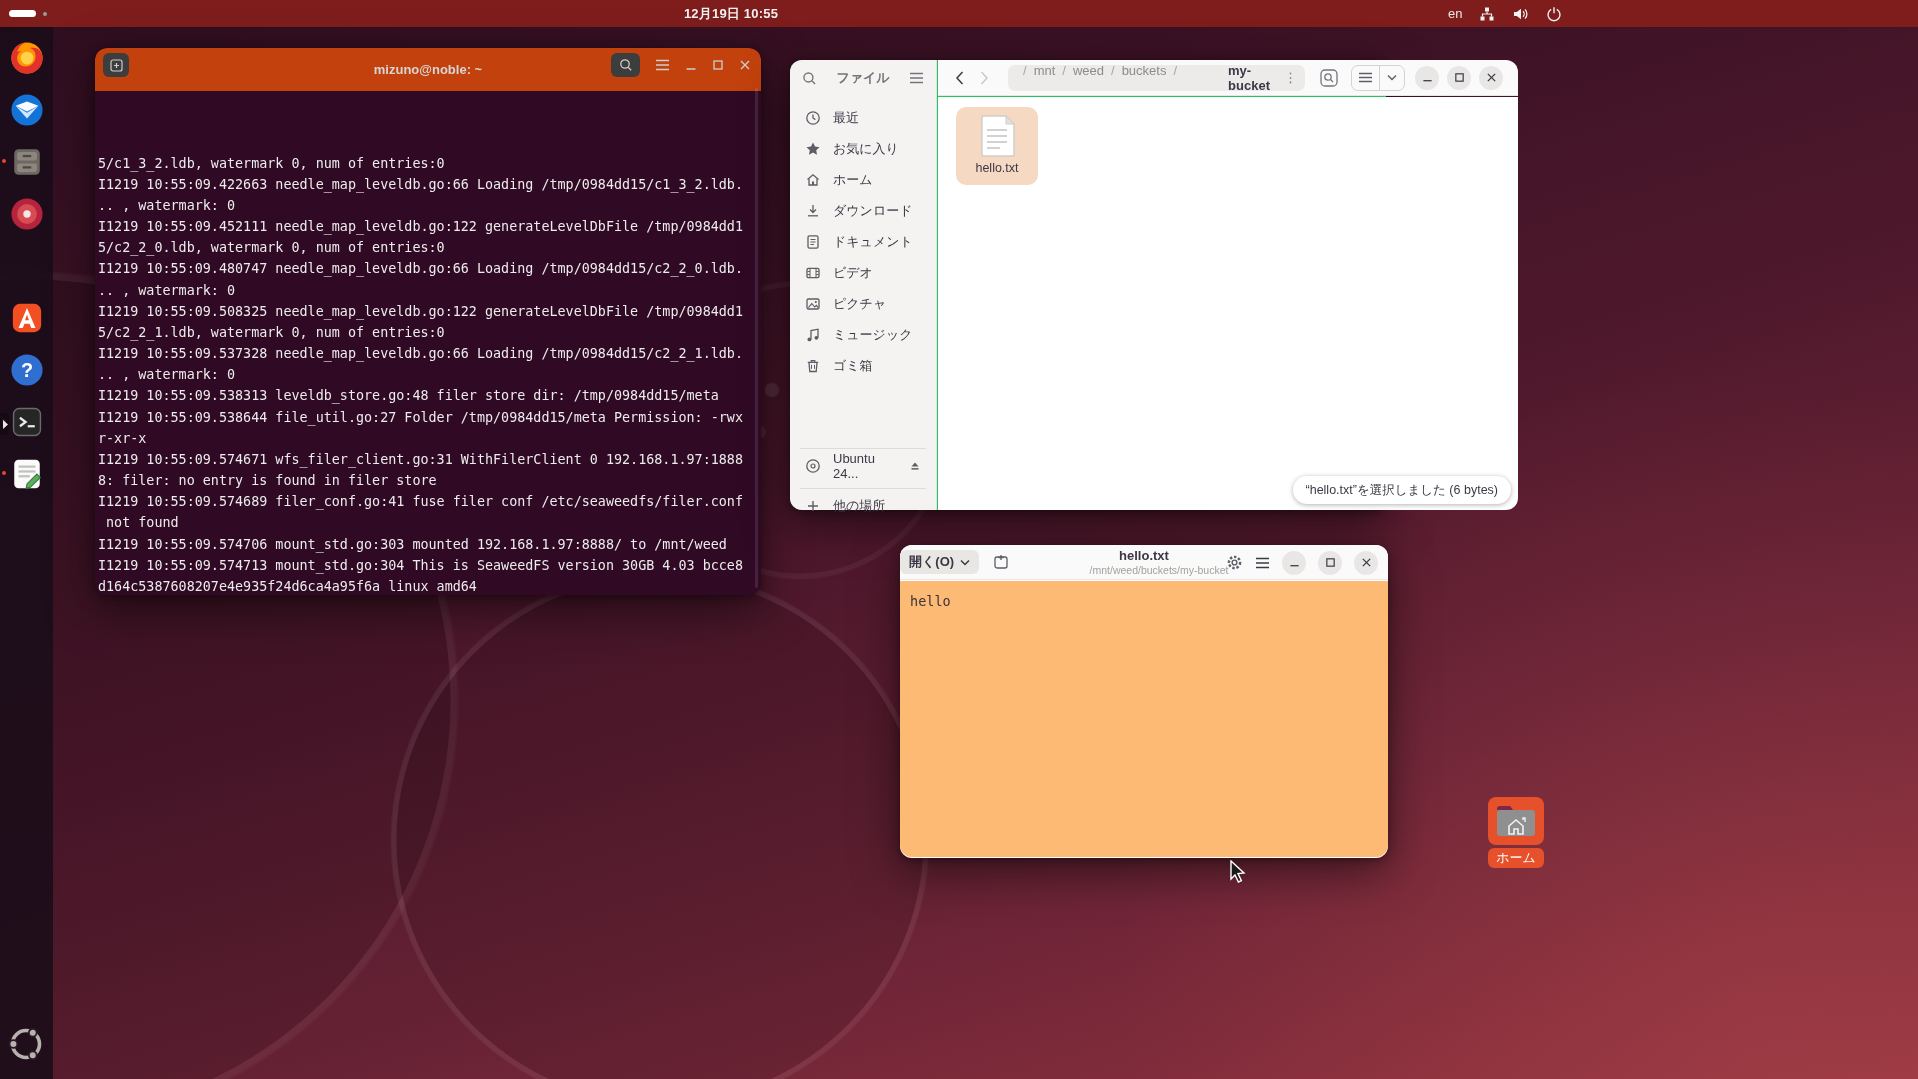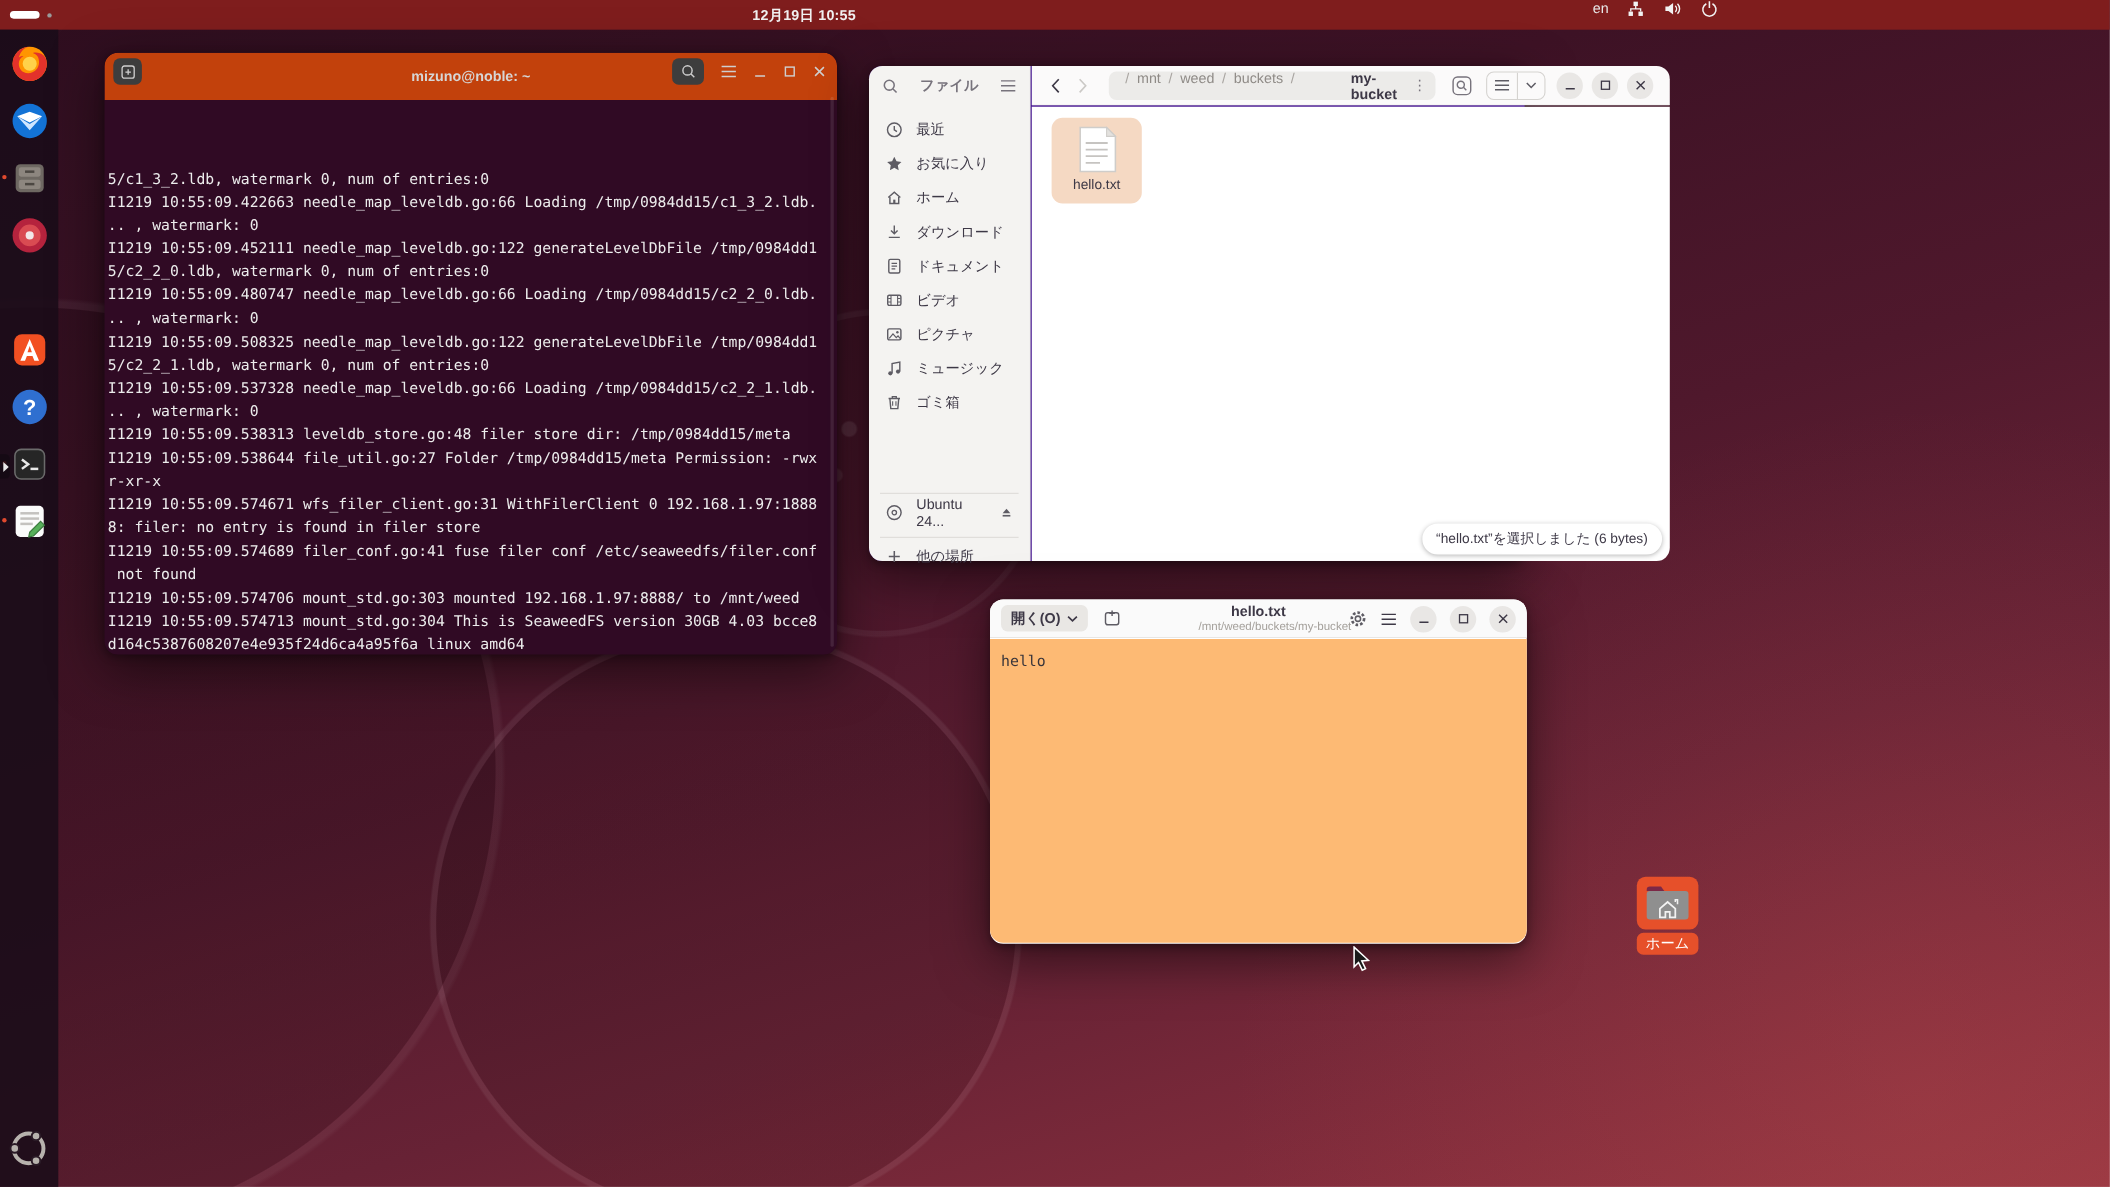--- a/index.html
+++ b/index.html
@@ -15,21 +15,21 @@
       linear-gradient(163deg, #2e0e1f 0%, #3d1225 28%, #4f182c 50%, #672235 70%, #842d3c 88%, #973641 100%);
   }
   .abs { position:absolute; }
 
   
   .topbar { left:0; top:0; width:1918px; height:27px; background:#7f1d1d; color:#f2f2f2; }
   .tb-pill { left:9px; top:10px; width:27px; height:7px; border-radius:4px; background:#ffffff; }
   .tb-dot { left:43px; top:12px; width:4px; height:4px; border-radius:50%; background:#9a9a9a; }
   .tb-clock { left:631px; top:0; width:200px; height:27px; line-height:27px; text-align:center;
               font-size:13px; font-weight:700; letter-spacing:.2px; }
-  .tb-right { left:1448px; top:0; height:27px; display:flex; gap:17px; }
+  .tb-right { left:1448px; top:0; height:27px; display:flex; align-items:center; gap:17px; }
   .tb-right svg { display:block; }
   .tb-lang { font-size:13px; color:#e8e8e8; }
 
   
   .dock { left:0; top:27px; width:53px; height:1052px; background:rgba(26,13,25,.88); }
   .dock-items { position:absolute; left:0; top:12px; width:53px; display:flex; flex-direction:column; align-items:center; gap:15px; }
   .dock-item { position:relative; width:37px; height:37px; border-radius:9px; display:flex; align-items:center; justify-content:center; }
   .dock-item svg { display:block; }
   .dock-item.running::before { content:""; position:absolute; left:-6px; top:16px; width:4px; height:4px; border-radius:50%; background:#e0492e; }
   .dock-ubuntu { left:8px; top:999px; width:37px; height:37px; }
@@ -48,21 +48,21 @@
   .t-newtab { position:absolute; left:8px; top:5px; width:26px; height:24px; background:#3d3d3d; }
   .t-title { position:absolute; left:0; width:100%; text-align:center; color:#d6d6d6; font-size:13px; font-weight:700; }
   .t-right { position:absolute; right:10px; top:0; height:34px; display:flex; align-items:center; gap:15px; }
   .t-search { width:29px; height:24px; background:#3d3d3d; }
   .t-body { position:absolute; left:3px; top:41px; width:660px;
             font-family:"DejaVu Sans Mono", monospace; font-size:13.4px; line-height:21.17px;
             color:#ececec; white-space:pre; }
   .t-scroll { position:absolute; right:3px; top:40px; width:3px; height:500px; background:rgba(255,255,255,.10); border-radius:2px; }
 
   
-  .files { left:790px; top:60px; width:596px; height:450px; background:#4c1d95; }
+  .files { left:790px; top:60px; width:596px; height:450px; background:#22c55e; }
   .f-side { position:absolute; left:0; top:0; width:147px; height:450px; background:#f4f3f1; border-radius:12px 0 0 12px; border-right:1px solid #e3e1df; }
   .f-side-head { position:absolute; left:0; top:0; width:100%; height:36px; display:flex; align-items:center; padding:0 12px; }
   .f-app-title { flex:1; text-align:center; font-size:13px; font-weight:700; color:#77737c; }
   .f-items { position:absolute; left:0; top:42px; width:100%; }
   .f-item { height:31px; display:flex; align-items:center; padding-left:15px; gap:12px; color:#3d3846; font-size:13px; }
   .f-item svg { flex:none; }
   .f-item .eject { margin-left:auto; margin-right:14px; }
   .f-sep { height:1px; background:#dedcd9; margin:4px 10px; }
   .f-main-head { position:absolute; left:148px; top:0; width:580px; height:36px; background:#fbfafa;
                  border-radius:0 12px 0 0; border-bottom:1px solid #e8e6e3; display:flex; align-items:center; }
@@ -84,21 +84,21 @@
             display:flex; flex-direction:column; align-items:center; justify-content:flex-start; padding-top:7px; }
   .f-tile-label { margin-top:3px; font-size:12.5px; color:#3d3846; }
   .f-toast { position:absolute; right:7px; bottom:6px; height:28px; background:#ffffff; border-radius:14px;
              box-shadow:0 1px 5px rgba(0,0,0,.30); display:flex; align-items:center; padding:0 13px;
              font-size:12.5px; color:#3d3846; white-space:nowrap; }
 
   
   .editor { left:900px; top:545px; width:488px; height:313px; background:#ffffff; }
   .e-header { position:absolute; left:0; top:0; width:100%; height:35px; background:#fafafa;
               border-radius:12px 12px 0 0; border-bottom:1px solid #e8e6e3; display:flex; align-items:center; }
-  .e-open { margin-left:10px; height:24px; background:#e9e7e4; border-radius:6px; display:flex; align-items:center;
+  .e-open { height:24px; background:#e9e7e4; border-radius:6px; display:flex; align-items:center;
             gap:6px; padding:0 9px; font-size:13px; font-weight:700; color:#3d3846; }
   .e-newtab { margin-left:14px; }
   .e-titlebox { position:absolute; left:50%; top:4px; transform:translateX(-50%); text-align:center; line-height:1.15; }
   .e-title { font-size:13px; font-weight:700; color:#3d3846; }
   .e-sub { font-size:10.5px; color:#a5a19c;margin-left:30px; }
   .e-right { position:absolute; right:10px; top:0; height:35px; display:flex; align-items:center; gap:12px; }
   .e-body { position:absolute; left:0; top:36px; width:100%; height:276px; background:#fdba74; border-radius:0 0 12px 12px;
             padding:12px 10px; font-family:"DejaVu Sans Mono", monospace; font-size:13.5px; color:#37343a; }
 
   

